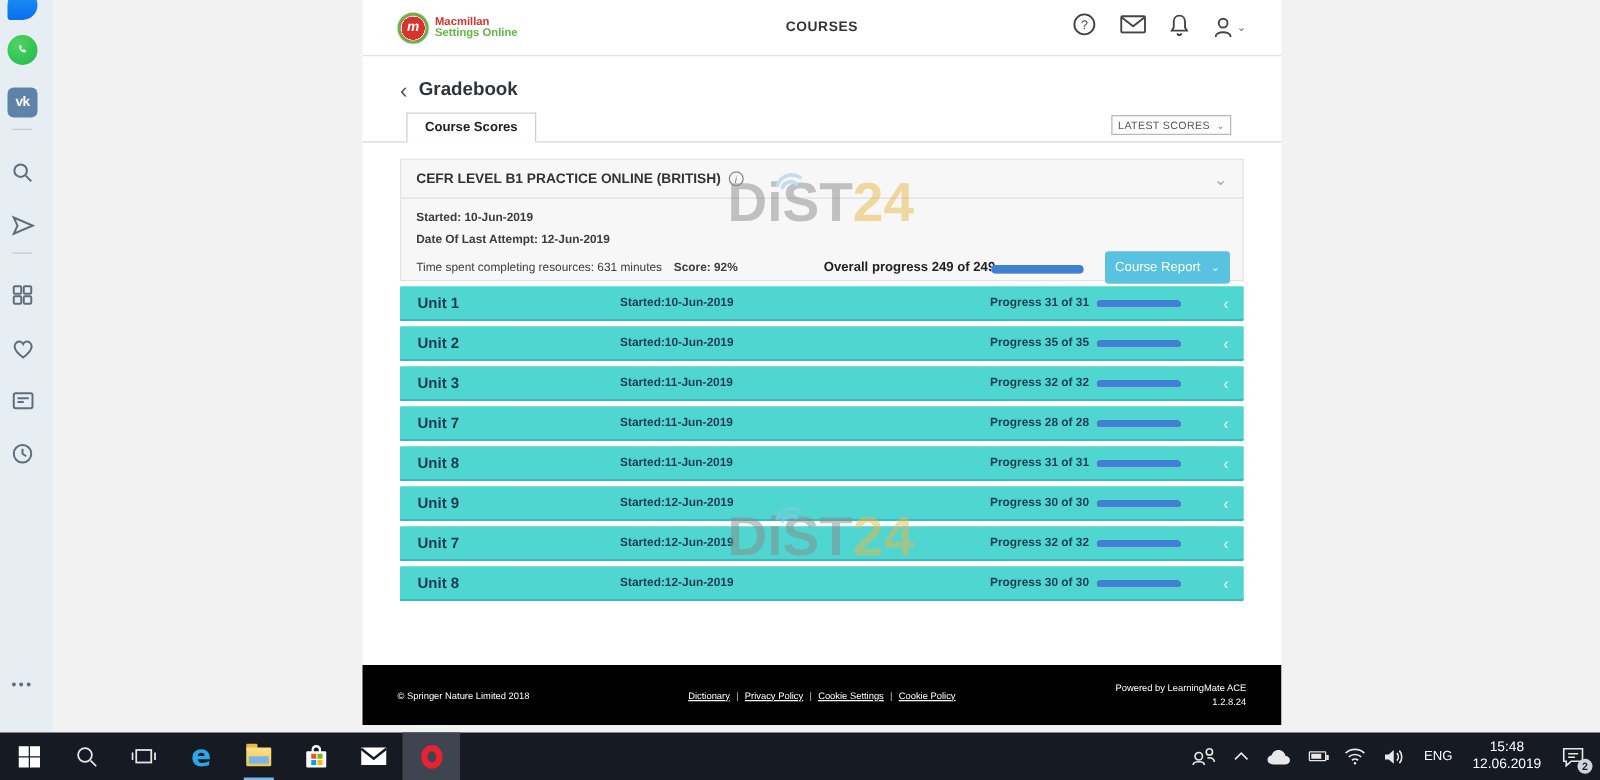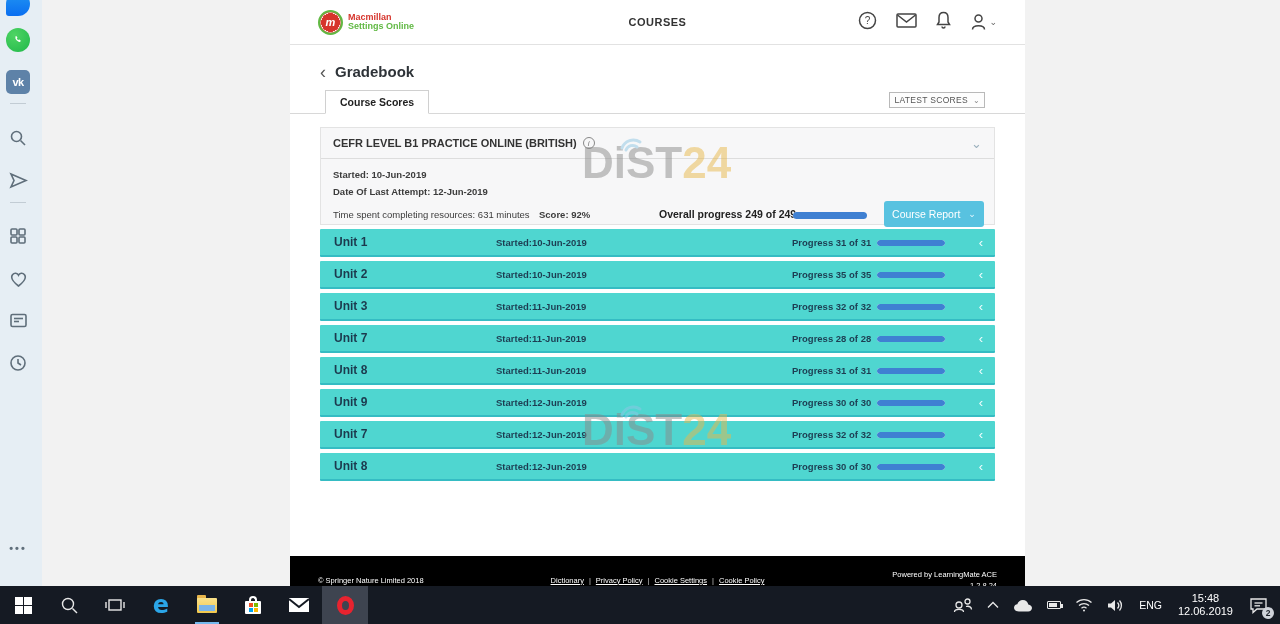--- a/index.html
+++ b/index.html
@@ -100,21 +100,21 @@
   .unit-chev { position:absolute; right:12px; top:6px; color:#f2fdfd; font-size:13px; }
 
   
   .wm { position:absolute; left:292px; width:200px; z-index:6; pointer-events:none; opacity:.5; }
   .wm1 { top:138px; } .wm2 { top:405px; }
   .wm-arcs { position:absolute; left:32px; top:-12px; }
   .wm-text { font-size:44px; font-weight:bold; color:var(--watermark-grey,#8a8a8a); letter-spacing:0; }
   .wm-gold { color:var(--watermark-gold,#e8b84b); }
 
   
-  .pg-footer { position:absolute; left:0; right:0; top:556px; height:48px;
+  .pg-footer { position:absolute; left:0; right:0; top:532px; height:48px;
                background:var(--footer-bg,#000); color:#fff; display:flex;
                align-items:center; padding:0 28px; font-size:7.5px; }
   .ftr-links { position:absolute; left:0; right:0; text-align:center; }
   .ftr-links a { color:#fff; text-decoration:underline; cursor:pointer; }
   .ftr-sep { color:#ccc; margin:0 5px; }
   .ftr-right { margin-left:auto; text-align:right; line-height:11px; z-index:2; }
 
   
   .taskbar { position:absolute; left:0; top:586px; width:1280px; height:38px;
              background:var(--taskbar-bg,#151a23); display:flex; align-items:center; z-index:40; }

